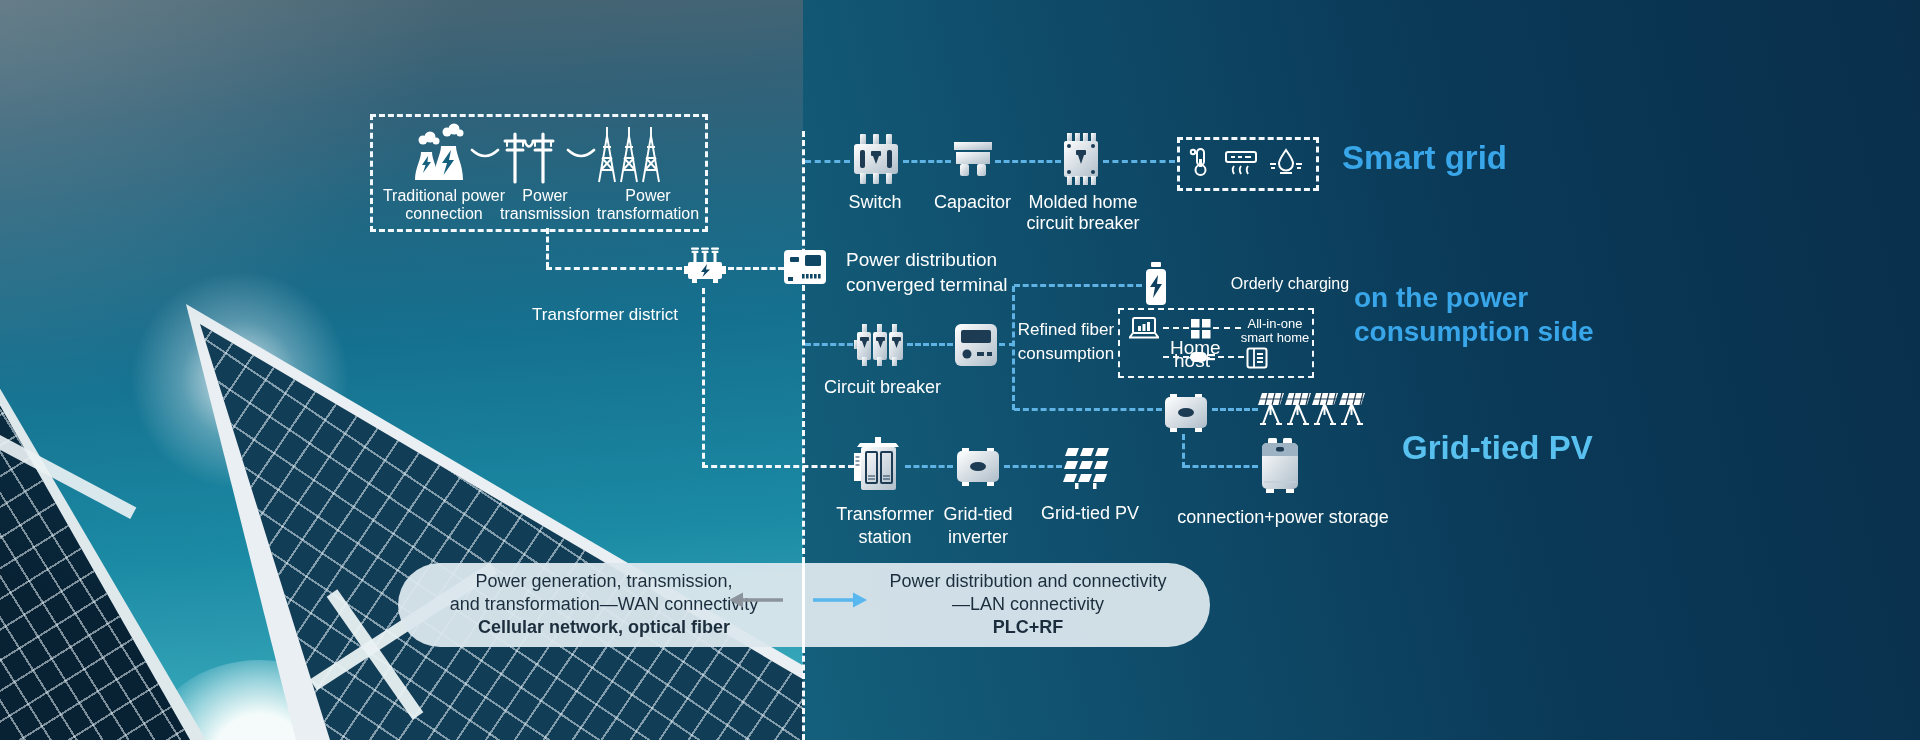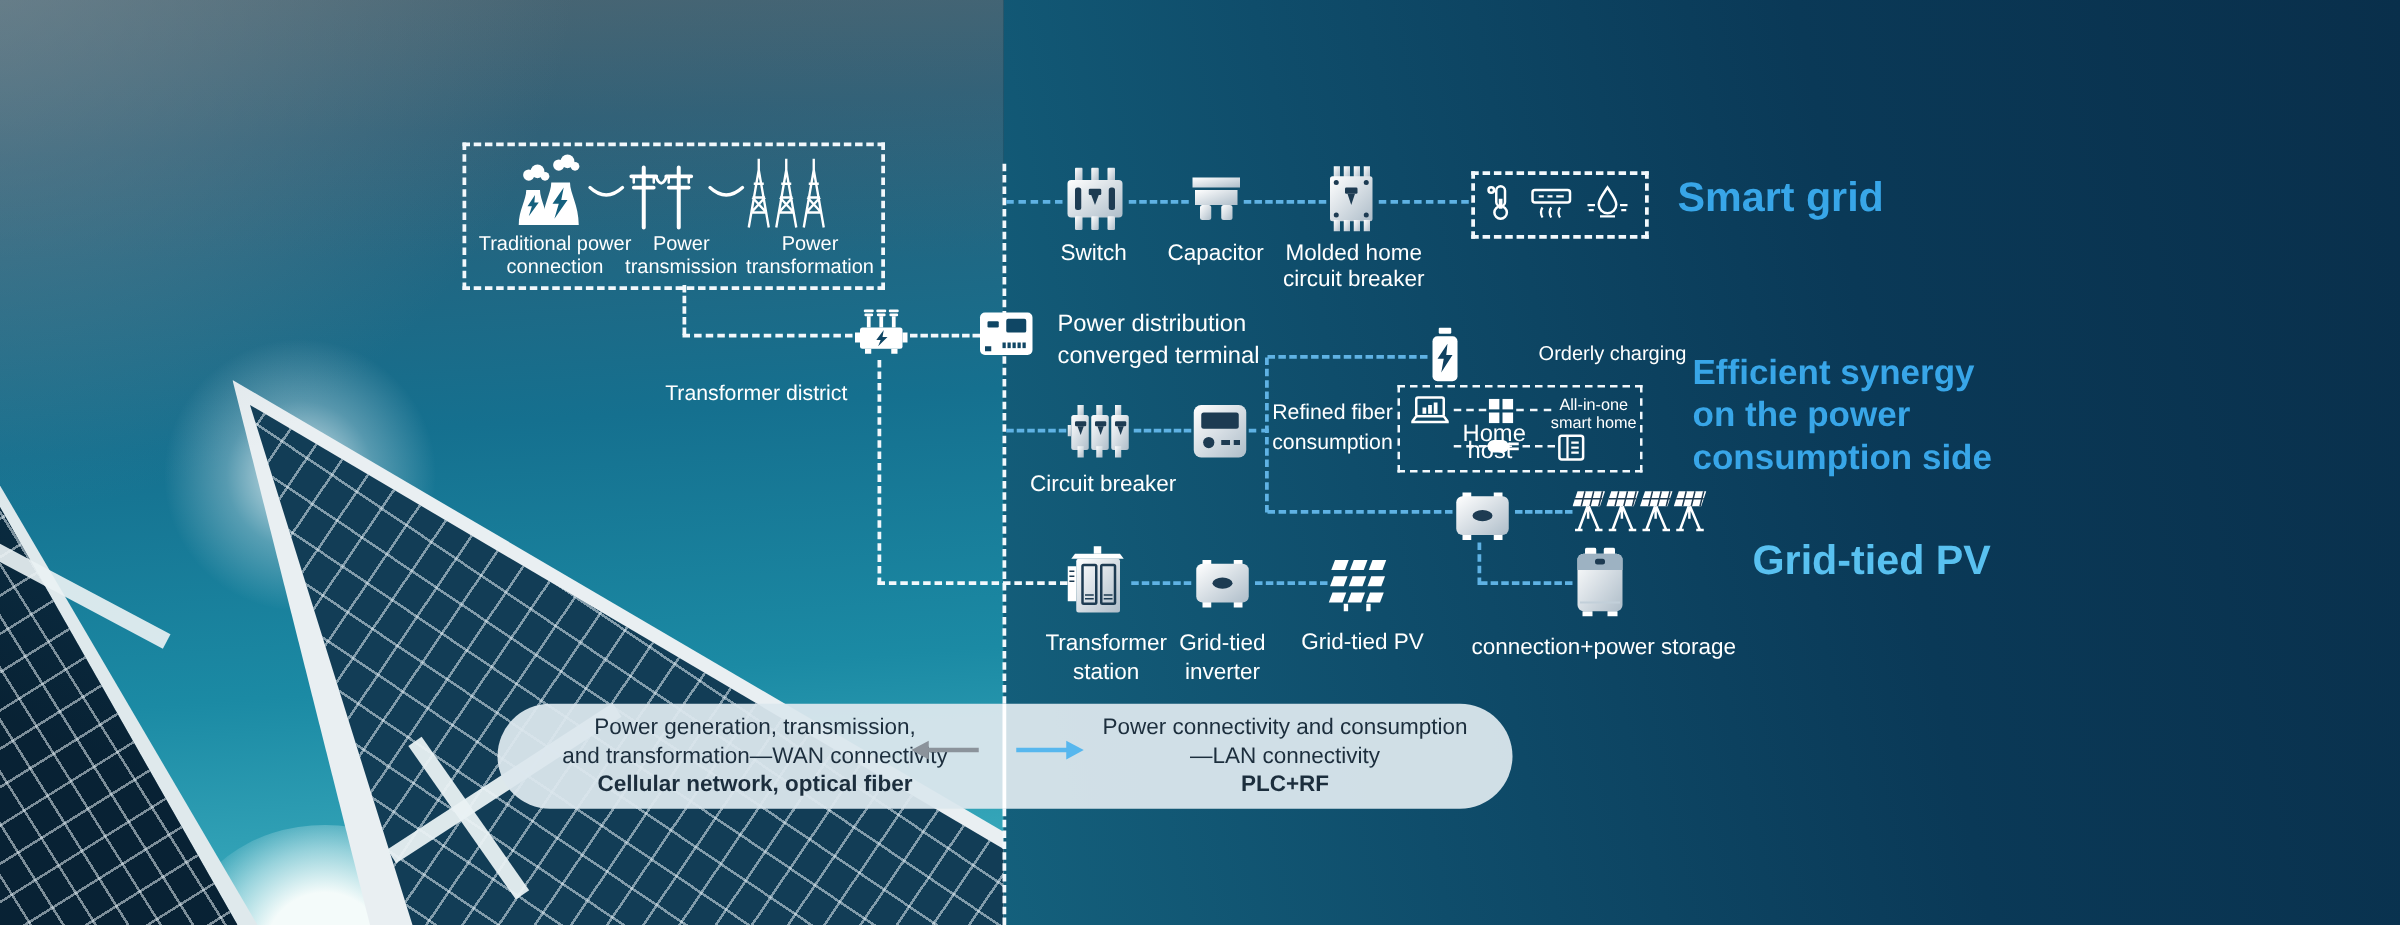--- a/index.html
+++ b/index.html
@@ -328,21 +328,20 @@
       <rect x="18" y="8" width="8" height="2.2" fill="#fff"></rect>
   </svg>
   <div class="hl wd" style="left:1218px;top:356px;width:26px;border-top-width:2.5px"></div>
   <svg class="icon" style="left:1246px;top:347px" width="22" height="22" viewBox="0 0 22 22">
     <rect x="1.5" y="1.5" width="19" height="19" rx="2" stroke="#fff" stroke-width="2" fill="none"></rect>
     <line x1="8" y1="2" x2="8" y2="20" stroke="#fff" stroke-width="1.8"></line>
     <path d="M11 7 h6 M11 11 h6 M11 15 h6" stroke="#fff" stroke-width="1.8" fill="none"></path>
   </svg>
 
   <div class="heading" style="left:1354px;top:281px;font-size:28px">
-    <div>Efficient synergy</div>
     <div>on the power</div>
     <div>consumption side</div>
   </div>
 
   <div class="hl" style="left:1014px;top:408px;width:148px"></div>
   <svg class="icon" style="left:1162px;top:392px" width="48" height="42" viewBox="0 0 48 42">
     <rect x="8" y="2" width="7" height="5" fill="#fff"></rect>
       <rect x="33" y="2" width="7" height="5" fill="#fff"></rect>
     <rect x="8" y="35" width="7" height="5" fill="#fff"></rect>
       <rect x="33" y="35" width="7" height="5" fill="#fff"></rect>
@@ -442,20 +441,20 @@
     </div>
     <svg style="position:absolute;left:328px;top:28px" width="60" height="18" viewBox="0 0 60 18">
       <path d="M57 9 H13" stroke="#8b939b" stroke-width="3.5"></path>
       <path d="M17 1.5 L3 9 L17 16.5 Z" fill="#8b939b"></path>
     </svg>
     <svg style="position:absolute;left:412px;top:28px" width="60" height="18" viewBox="0 0 60 18">
       <path d="M3 9 H47" stroke="#57b7ee" stroke-width="3.5"></path>
       <path d="M43 1.5 L57 9 L43 16.5 Z" fill="#57b7ee"></path>
     </svg>
     <div class="leg-block" style="left:470px;width:320px">
-      <div>Power connectivity and consumption</div>
+      <div>Power distribution and connectivity</div>
       <div>—LAN connectivity</div>
       <div class="leg-bold">PLC+RF</div>
     </div>
   </div>
   <div id="divider-solid"></div>
 
 </div>
 
 </body></html>

